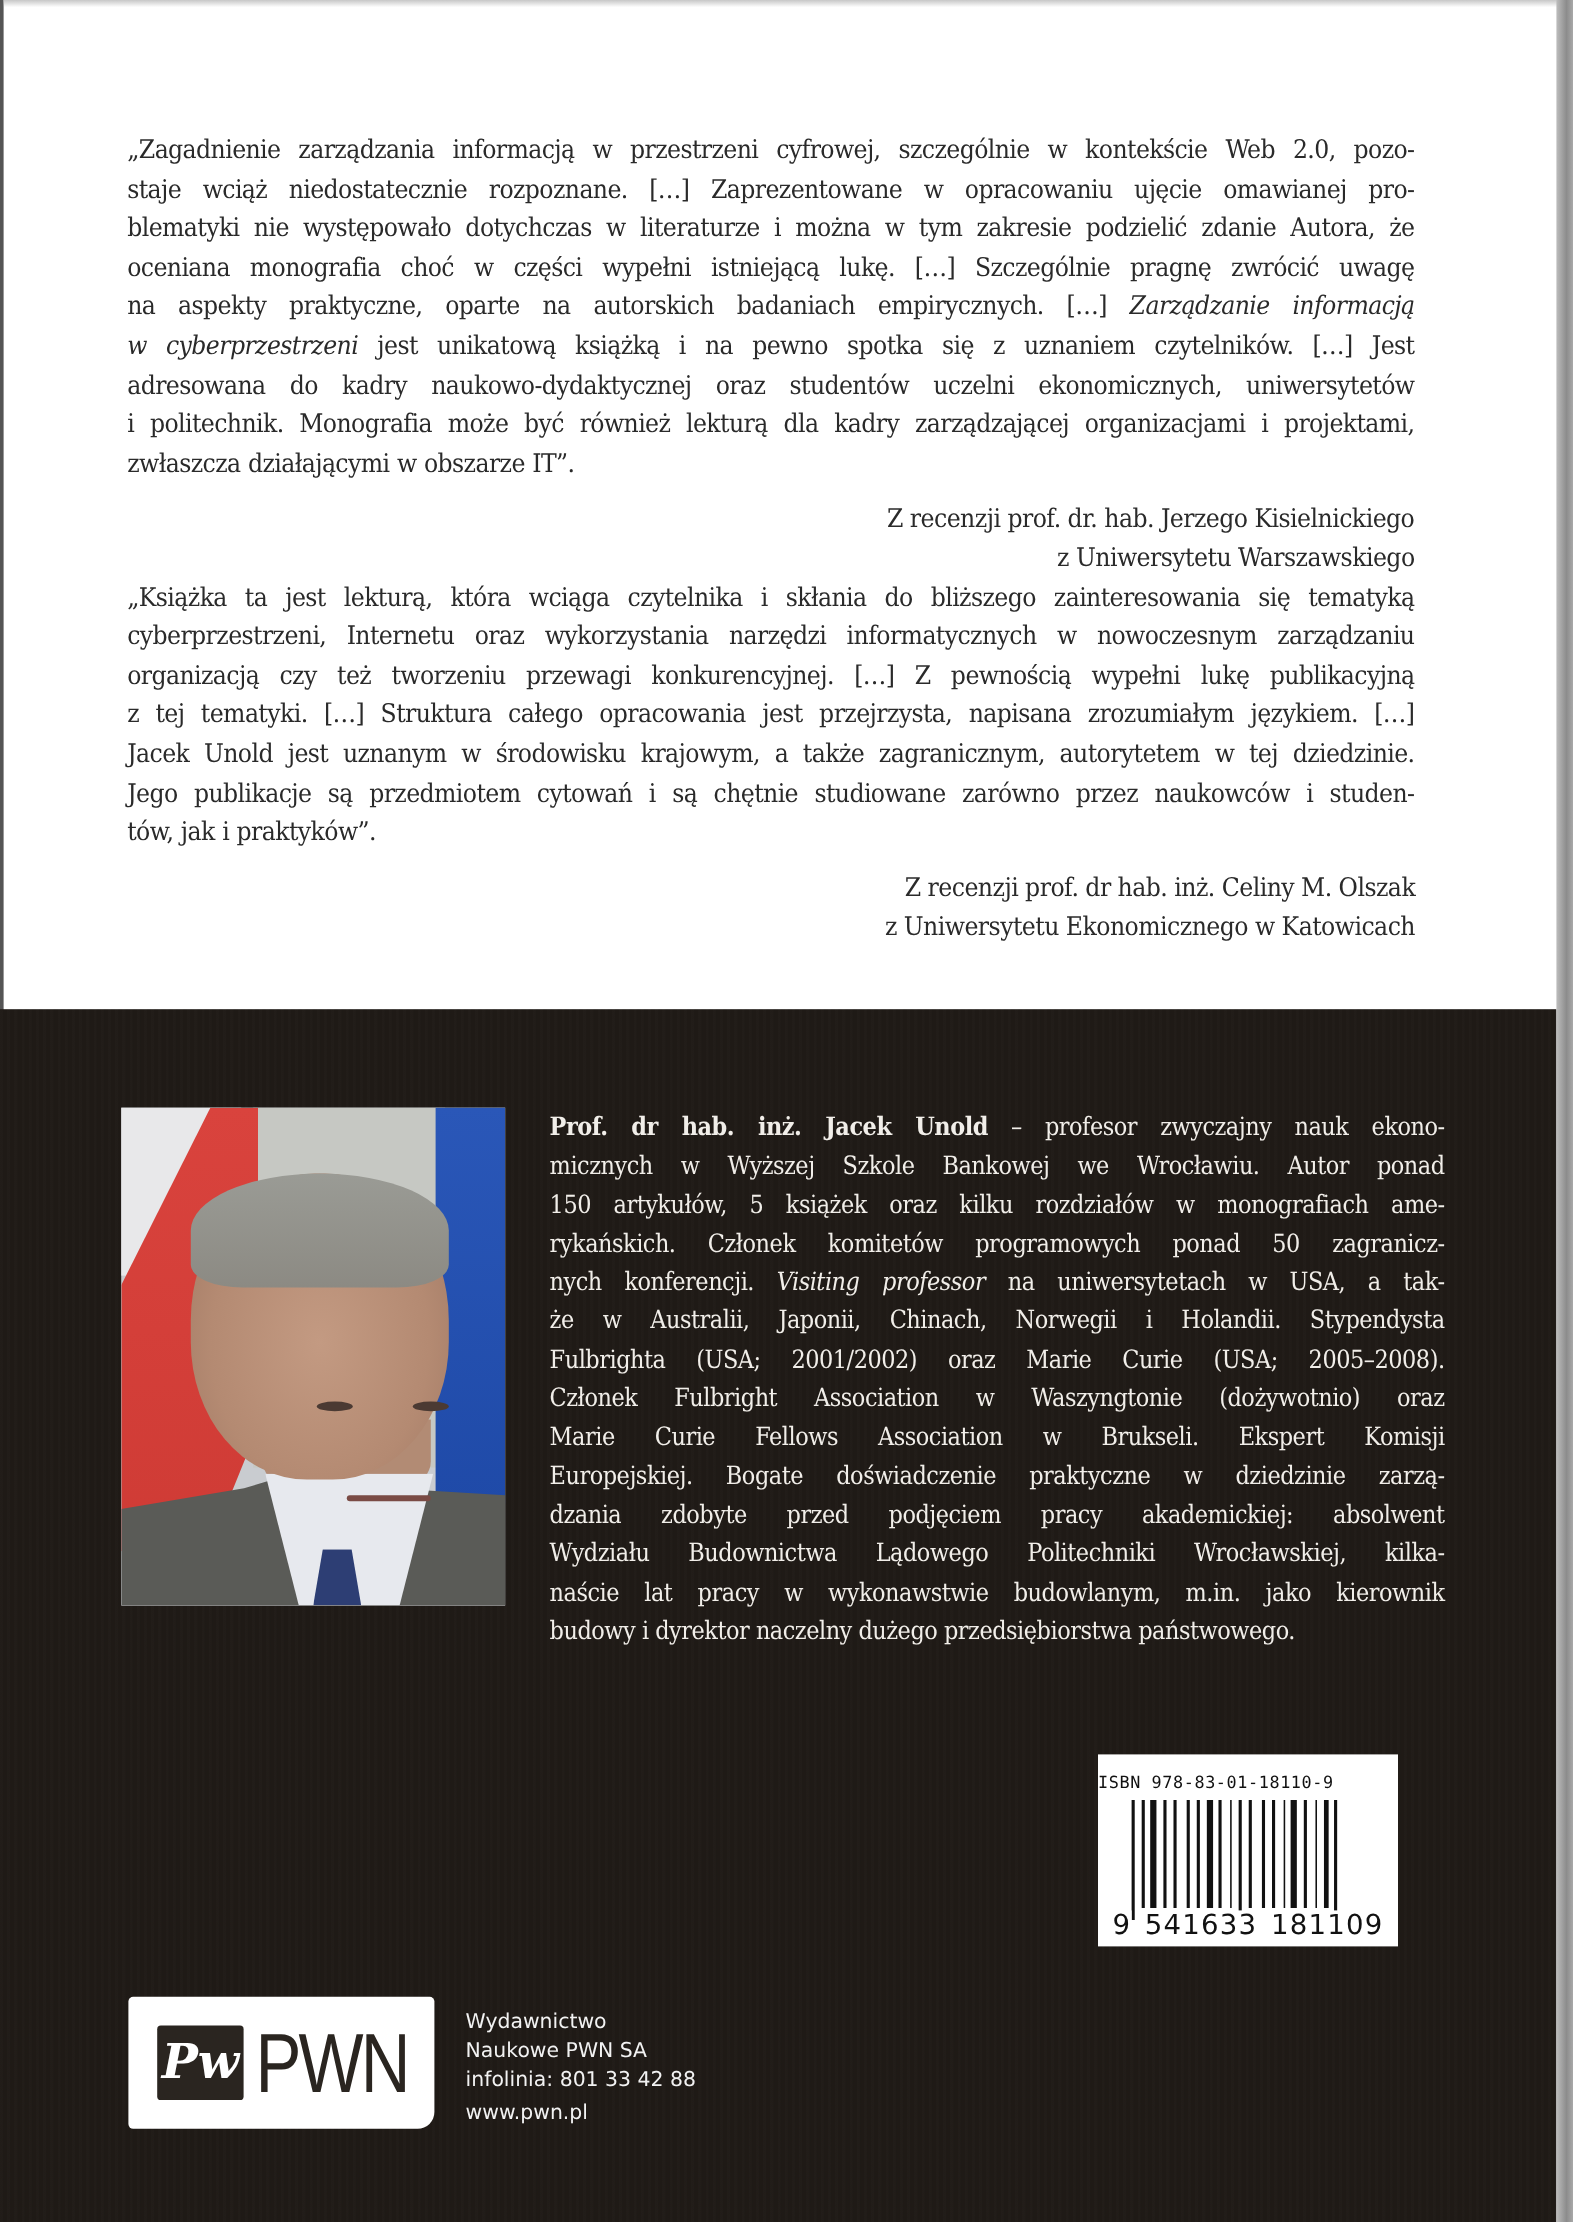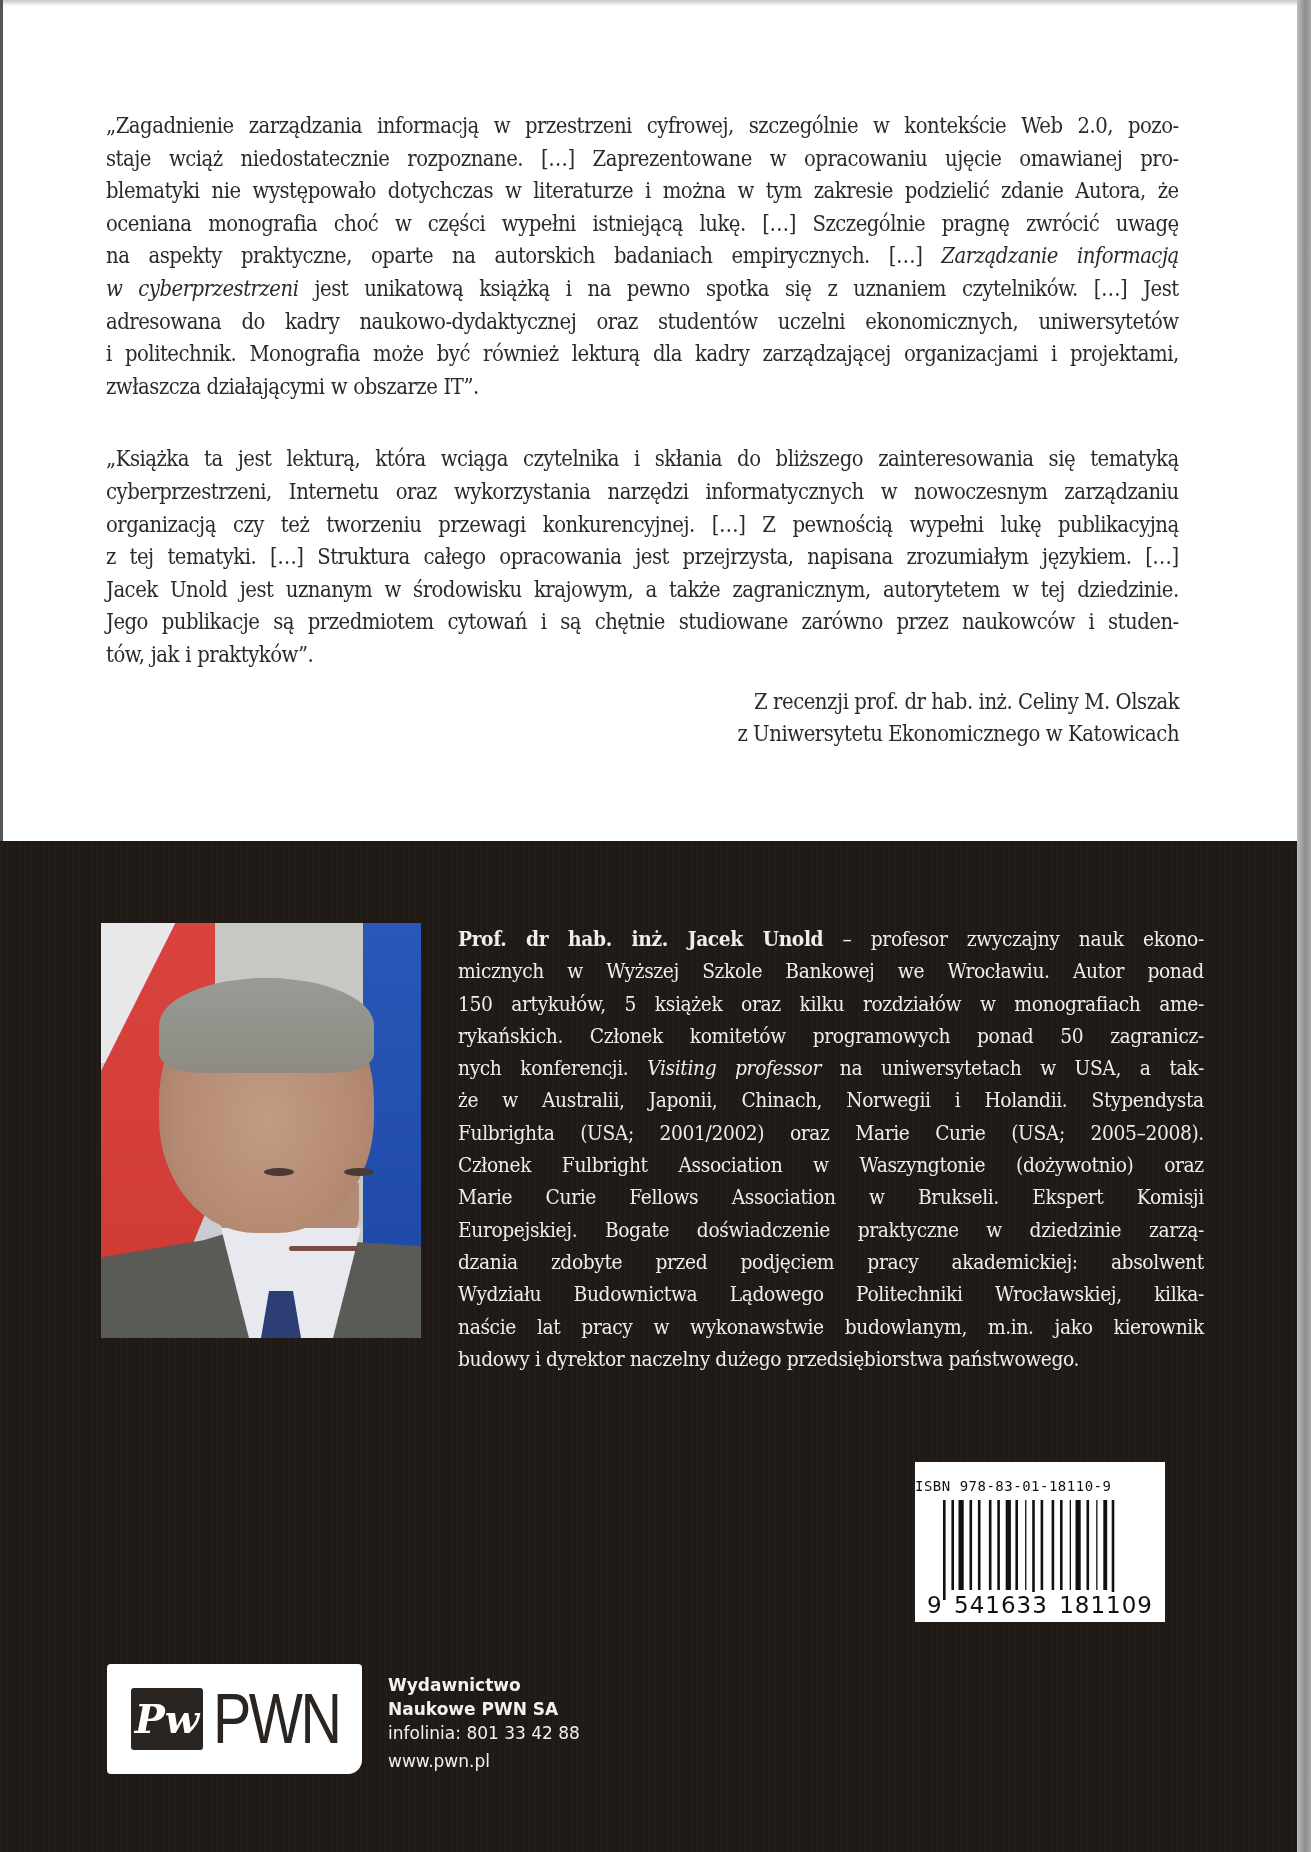--- a/index.html
+++ b/index.html
@@ -30,21 +30,21 @@
       transform: scaleX(0.92); transform-origin: left top; width: 1166px;
     }
     .review-text .line { display: block; text-align: justify; text-align-last: justify; white-space: nowrap; }
     .review-text .line.last { text-align-last: left; }
     .review-text i { font-style: italic; }
     .attribution {
       text-align: right; font-size: 21.4px; line-height: 32.6px; color: #2a2a2a;
       letter-spacing: -0.5px; margin-top: 14px;
     }
     .attribution .inner { display: inline-block; transform: scaleX(0.92); transform-origin: right top; }
-    .review-block-2 { margin-top: 40px; }
+    .review-block-2 { }
 
     
     .dark {
       position: absolute; left: 0; top: 841px; width: 1297px; height: 1011px;
       background: #1f1a16;
       background-image:
         repeating-linear-gradient(90deg, rgba(255,255,255,0.012) 0px, rgba(255,255,255,0.012) 2px, rgba(0,0,0,0.02) 3px, rgba(0,0,0,0) 6px);
     }
     .photo {
       position: absolute; left: 101px; top: 82px; width: 320px; height: 415px;
@@ -109,21 +109,21 @@
     }
     .pwn-text {
       position: absolute; left: 106px; top: 18px; font-family: "Liberation Sans", sans-serif;
       font-size: 70px; line-height: 74px; color: #2a2520; letter-spacing: -3px;
       transform: scaleX(0.82); transform-origin: left top;
     }
     .publisher-info {
       position: absolute; left: 388px; top: 832px; color: #f2f2f2;
       font-family: "DejaVu Sans", sans-serif; font-size: 17px; line-height: 24px;
     }
-    .publisher-info .bold { font-weight: bold; }
+    .publisher-info .bold { font-weight: normal; }
     .publisher-info .url { margin-top: 4px; }
 
     
     .barcode-box {
       position: absolute; left: 915px; top: 621px; width: 250px; height: 160px;
       background: #ffffff;
     }
     .isbn-label {
       position: absolute; left: 0; top: 16px; width: 250px; text-align: left;
       font-family: "DejaVu Sans Mono", monospace; font-size: 14px; color: #111; letter-spacing: 0.5px;
@@ -148,20 +148,24 @@
       <div class="review-text">
         <span class="line">„Zagadnienie zarządzania informacją w przestrzeni cyfrowej, szczególnie w kontekście Web 2.0, pozo-</span>
         <span class="line">staje wciąż  niedostatecznie rozpoznane. […] Zaprezentowane w opracowaniu ujęcie omawianej pro-</span>
         <span class="line">blematyki nie występowało dotychczas w literaturze i można w tym zakresie podzielić zdanie Autora, że</span>
         <span class="line">oceniana monografia choć w części wypełni istniejącą lukę. […] Szczególnie pragnę zwrócić uwagę</span>
         <span class="line"><span>na aspekty praktyczne, oparte na autorskich badaniach empirycznych. […] </span><i>Zarządzanie informacją</i></span>
         <span class="line"><i>w cyberprzestrzeni</i> <span>jest unikatową książką i na pewno spotka się z uznaniem czytelników. […] Jest</span></span>
         <span class="line">adresowana do kadry naukowo-dydaktycznej oraz studentów uczelni ekonomicznych, uniwersytetów</span>
         <span class="line">i politechnik. Monografia może być również lekturą dla kadry zarządzającej organizacjami i projektami,</span>
         <span class="line last">zwłaszcza działającymi w obszarze IT”.</span>
+      </div>
+      <div class="attribution">
+        <span class="inner">Z recenzji prof. dr. hab. Jerzego Kisielnickiego</span><br>
+        <span class="inner">z Uniwersytetu Warszawskiego</span>
       </div>
     </div>
 
     <div class="review-block review-block-2">
       <div class="review-text">
         <span class="line">„Książka ta jest lekturą, która wciąga czytelnika i skłania do bliższego zainteresowania się tematyką</span>
         <span class="line">cyberprzestrzeni, Internetu oraz wykorzystania narzędzi informatycznych w nowoczesnym zarządzaniu</span>
         <span class="line">organizacją czy też tworzeniu przewagi konkurencyjnej. […] Z pewnością wypełni lukę publikacyjną</span>
         <span class="line">z tej tematyki. […] Struktura całego opracowania jest przejrzysta, napisana zrozumiałym językiem. […]</span>
         <span class="line">Jacek Unold jest uznanym w środowisku krajowym, a także zagranicznym, autorytetem w tej dziedzinie.</span>

